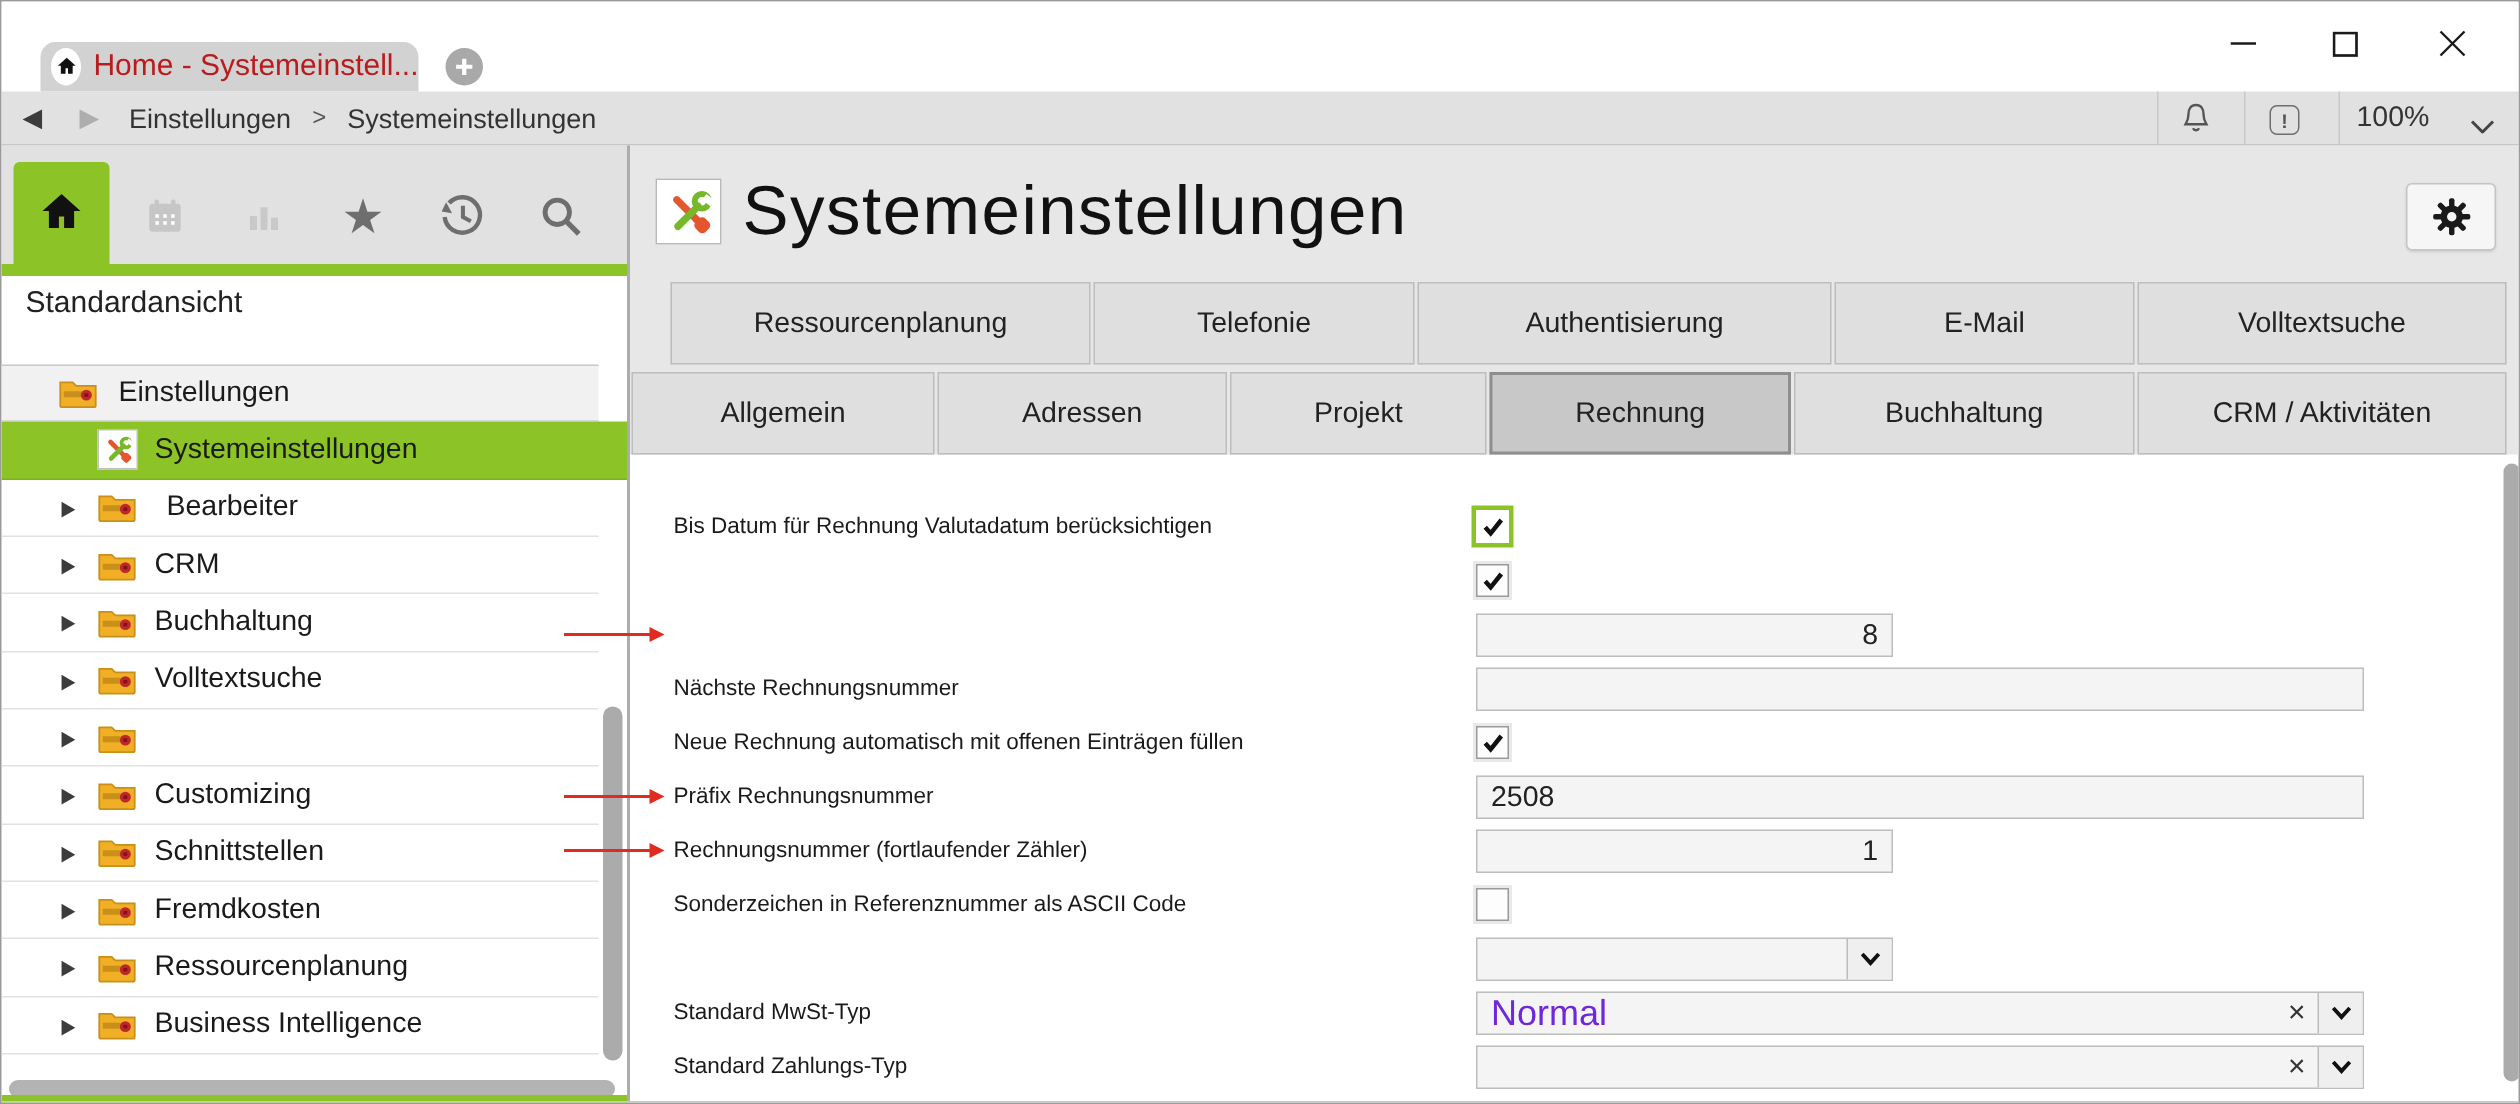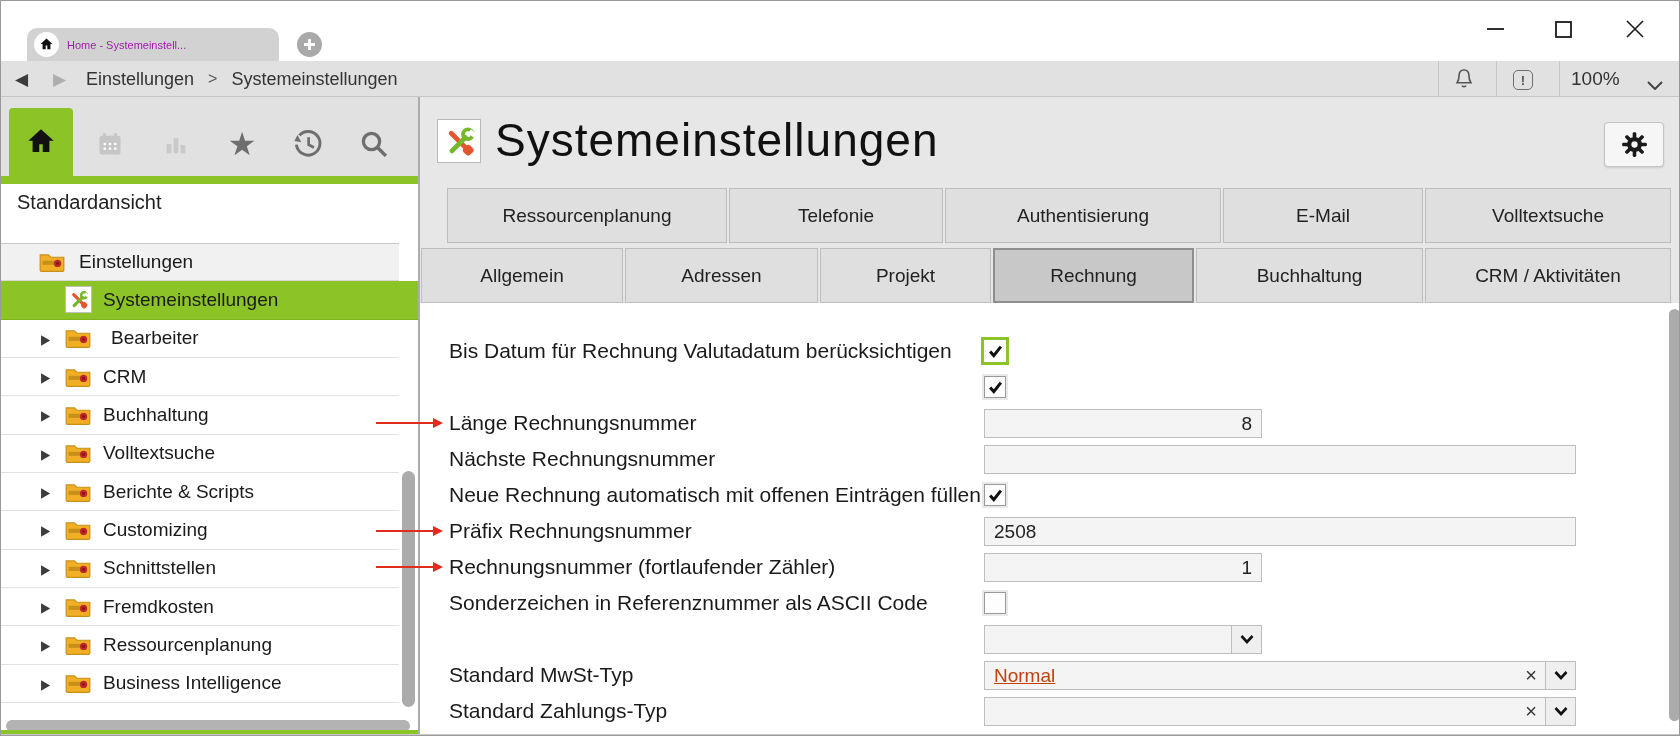--- a/index.html
+++ b/index.html
@@ -6,21 +6,21 @@
   *{box-sizing:border-box;}
   .win{position:relative;width:1680px;height:736px;background:#fff;overflow:hidden;
        font-family:"Liberation Sans","DejaVu Sans",sans-serif;border:1px solid #9a9a9a;}
   .abs{position:absolute;}
   
   .titlebar{position:absolute;left:0;top:0;width:1680px;height:60px;background:#fff;}
   .browser-tab{position:absolute;left:26px;top:27px;width:252px;height:33px;background:#d2d2d2;
                border-radius:10px 10px 0 0;display:flex;align-items:center;cursor:default;}
   .tab-home-circle{width:25px;height:25px;border-radius:50%;background:#fff;margin-left:7px;
                    display:flex;align-items:center;justify-content:center;}
-  .tab-title{margin-left:8px;font-size:11px;color:#a21caf;white-space:nowrap;}
+  .tab-title{margin-left:8px;font-size:20px;color:#b91c1c;white-space:nowrap;}
   .newtab-btn{position:absolute;left:296px;top:31px;width:25px;height:25px;border-radius:50%;
               background:#a9a9a9;display:flex;align-items:center;justify-content:center;}
   .winctl{position:absolute;top:10px;width:40px;height:36px;display:flex;align-items:center;justify-content:center;}
   
   .crumbbar{position:absolute;left:0;top:60px;width:1680px;height:36px;background:#e1e1e1;
             border-bottom:1px solid #c6c6c6;}
   .crumbs{position:absolute;left:85px;top:0;height:36px;display:flex;align-items:center;
           font-size:18px;color:#333;}
   .crumb-sep{margin:0 14px;color:#555;font-size:16px;}
   .nav-arrow{position:absolute;top:0;height:36px;display:flex;align-items:center;font-size:17px;}
@@ -54,30 +54,30 @@
               font-size:46px;letter-spacing:1px;color:#111;white-space:nowrap;}
   .gear-btn{position:absolute;left:1603px;top:121px;width:60px;height:45px;background:#f6f6f6;
             border:1px solid #c4c4c4;border-radius:4px;display:flex;align-items:center;justify-content:center;
             box-shadow:0 1px 2px rgba(0,0,0,0.12);}
   .tab{position:absolute;background:#dfdfdf;border:1px solid #bdbdbd;display:flex;
        align-items:center;justify-content:center;font-size:19px;color:#222;white-space:nowrap;}
   .tab.selected{background:#c8c8c8;border:2px solid #8e8e8e;}
   .content-scroll{position:absolute;left:1668px;top:308px;width:11px;height:412px;background:#ababab;border-radius:6px;}
   
   .form-row{position:absolute;left:0;width:1680px;height:36px;}
-  .form-label{position:absolute;left:448px;top:0;height:36px;line-height:36px;font-size:21px;color:#1a1a1a;white-space:nowrap;}
+  .form-label{position:absolute;left:448px;top:0;height:36px;line-height:36px;font-size:15px;color:#1a1a1a;white-space:nowrap;}
   .field{position:absolute;left:983px;top:4px;height:29px;background:#f4f4f4;border:1px solid #bdbdbd;
          font-family:"Liberation Sans","DejaVu Sans",sans-serif;font-size:19px;color:#222;padding:0 9px;}
   input.field{outline:none;}
   .short{width:278px;} .long{width:592px;} .ta-r{text-align:right;}
   .checkbox{position:absolute;left:983px;top:7px;width:22px;height:22px;background:#fdfdfd;
             border:1px solid #9a9a9a;box-shadow:0 0 0 2px #e9e9e9;display:flex;align-items:center;justify-content:center;}
   .checkbox.cb-green{left:980px;top:4px;width:28px;height:28px;border:3px solid #8cc327;box-shadow:none;background:#fff;}
   .combo{padding:0;}
-  .combo-val{position:absolute;left:9px;top:0;height:27px;line-height:27px;font-size:19px;color:#c2410c;white-space:nowrap;text-decoration:underline;}
+  .combo-val{position:absolute;left:9px;top:0;height:27px;line-height:27px;font-size:24px;color:#6d28d9;white-space:nowrap;}
   .combo-dd{position:absolute;right:0;top:0;width:30px;height:27px;border-left:1px solid #bdbdbd;
             background:#efefef;display:flex;align-items:center;justify-content:center;}
   .combo-x{position:absolute;right:38px;top:0;height:27px;line-height:26px;font-size:20px;color:#333;}
   
   .arrow{position:absolute;left:375px;width:58px;height:2px;background:#e02b1e;z-index:60;}
   .arrow::after{content:'';position:absolute;right:-9px;top:-4px;width:0;height:0;
                 border-left:10px solid #e02b1e;border-top:5px solid transparent;border-bottom:5px solid transparent;}
   .bottom-edge{position:absolute;left:0;top:733px;width:1680px;height:3px;background:#c9c9c9;}
 </style>
 </head>
@@ -272,21 +272,20 @@
       <div class="tree-row" style="top: 471.98px; height: 38.33px;">
         <div class="expander">▶</div>
         <div class="tree-icon" style="left: 64px;">
           <svg width="26" height="22" viewBox="0 0 22 18">
             <path d="M1 3 h7 l2 2 h11 v11 a1 1 0 0 1 -1 1 H2 a1 1 0 0 1 -1 -1 Z" fill="#f0af24" stroke="#c8901a" stroke-width="1"></path>
             <rect x="3" y="8" width="10" height="3.4" fill="#c8901a"></rect>
             <circle cx="15.7" cy="10.2" r="3.1" fill="#c0272d"></circle>
             <rect x="14.6" y="9.2" width="2.2" height="2" fill="#7d1418"></rect>
           </svg>
         </div>
-        <div class="tree-label" style="left: 102px;">Berichte &amp; Scripts</div>
       </div>
       <div class="tree-row" style="top: 510.31px; height: 38.33px;">
         <div class="expander">▶</div>
         <div class="tree-icon" style="left: 64px;">
           <svg width="26" height="22" viewBox="0 0 22 18">
             <path d="M1 3 h7 l2 2 h11 v11 a1 1 0 0 1 -1 1 H2 a1 1 0 0 1 -1 -1 Z" fill="#f0af24" stroke="#c8901a" stroke-width="1"></path>
             <rect x="3" y="8" width="10" height="3.4" fill="#c8901a"></rect>
             <circle cx="15.7" cy="10.2" r="3.1" fill="#c0272d"></circle>
             <rect x="14.6" y="9.2" width="2.2" height="2" fill="#7d1418"></rect>
           </svg>
@@ -417,21 +416,20 @@
         </div>
       </div>
       <div class="form-row" style="top: 368px;">
         <div class="checkbox">
           <svg width="15" height="13" viewBox="0 0 14 12">
             <path d="M2 6 L5.4 9.8 L12 1.5" fill="none" stroke="#111" stroke-width="2.8"></path>
           </svg>
         </div>
       </div>
       <div class="form-row" style="top: 404px;">
-        <div class="form-label">Länge Rechnungsnummer</div>
         <input type="text" class="field short ta-r" value="8" style="">
       </div>
       <div class="form-row" style="top: 440px;">
         <div class="form-label">Nächste Rechnungsnummer</div>
         <input type="text" class="field long" value="" style="">
       </div>
       <div class="form-row" style="top: 476px;">
         <div class="form-label">Neue Rechnung automatisch mit offenen Einträgen füllen</div>
         <div class="checkbox">
           <svg width="15" height="13" viewBox="0 0 14 12">

